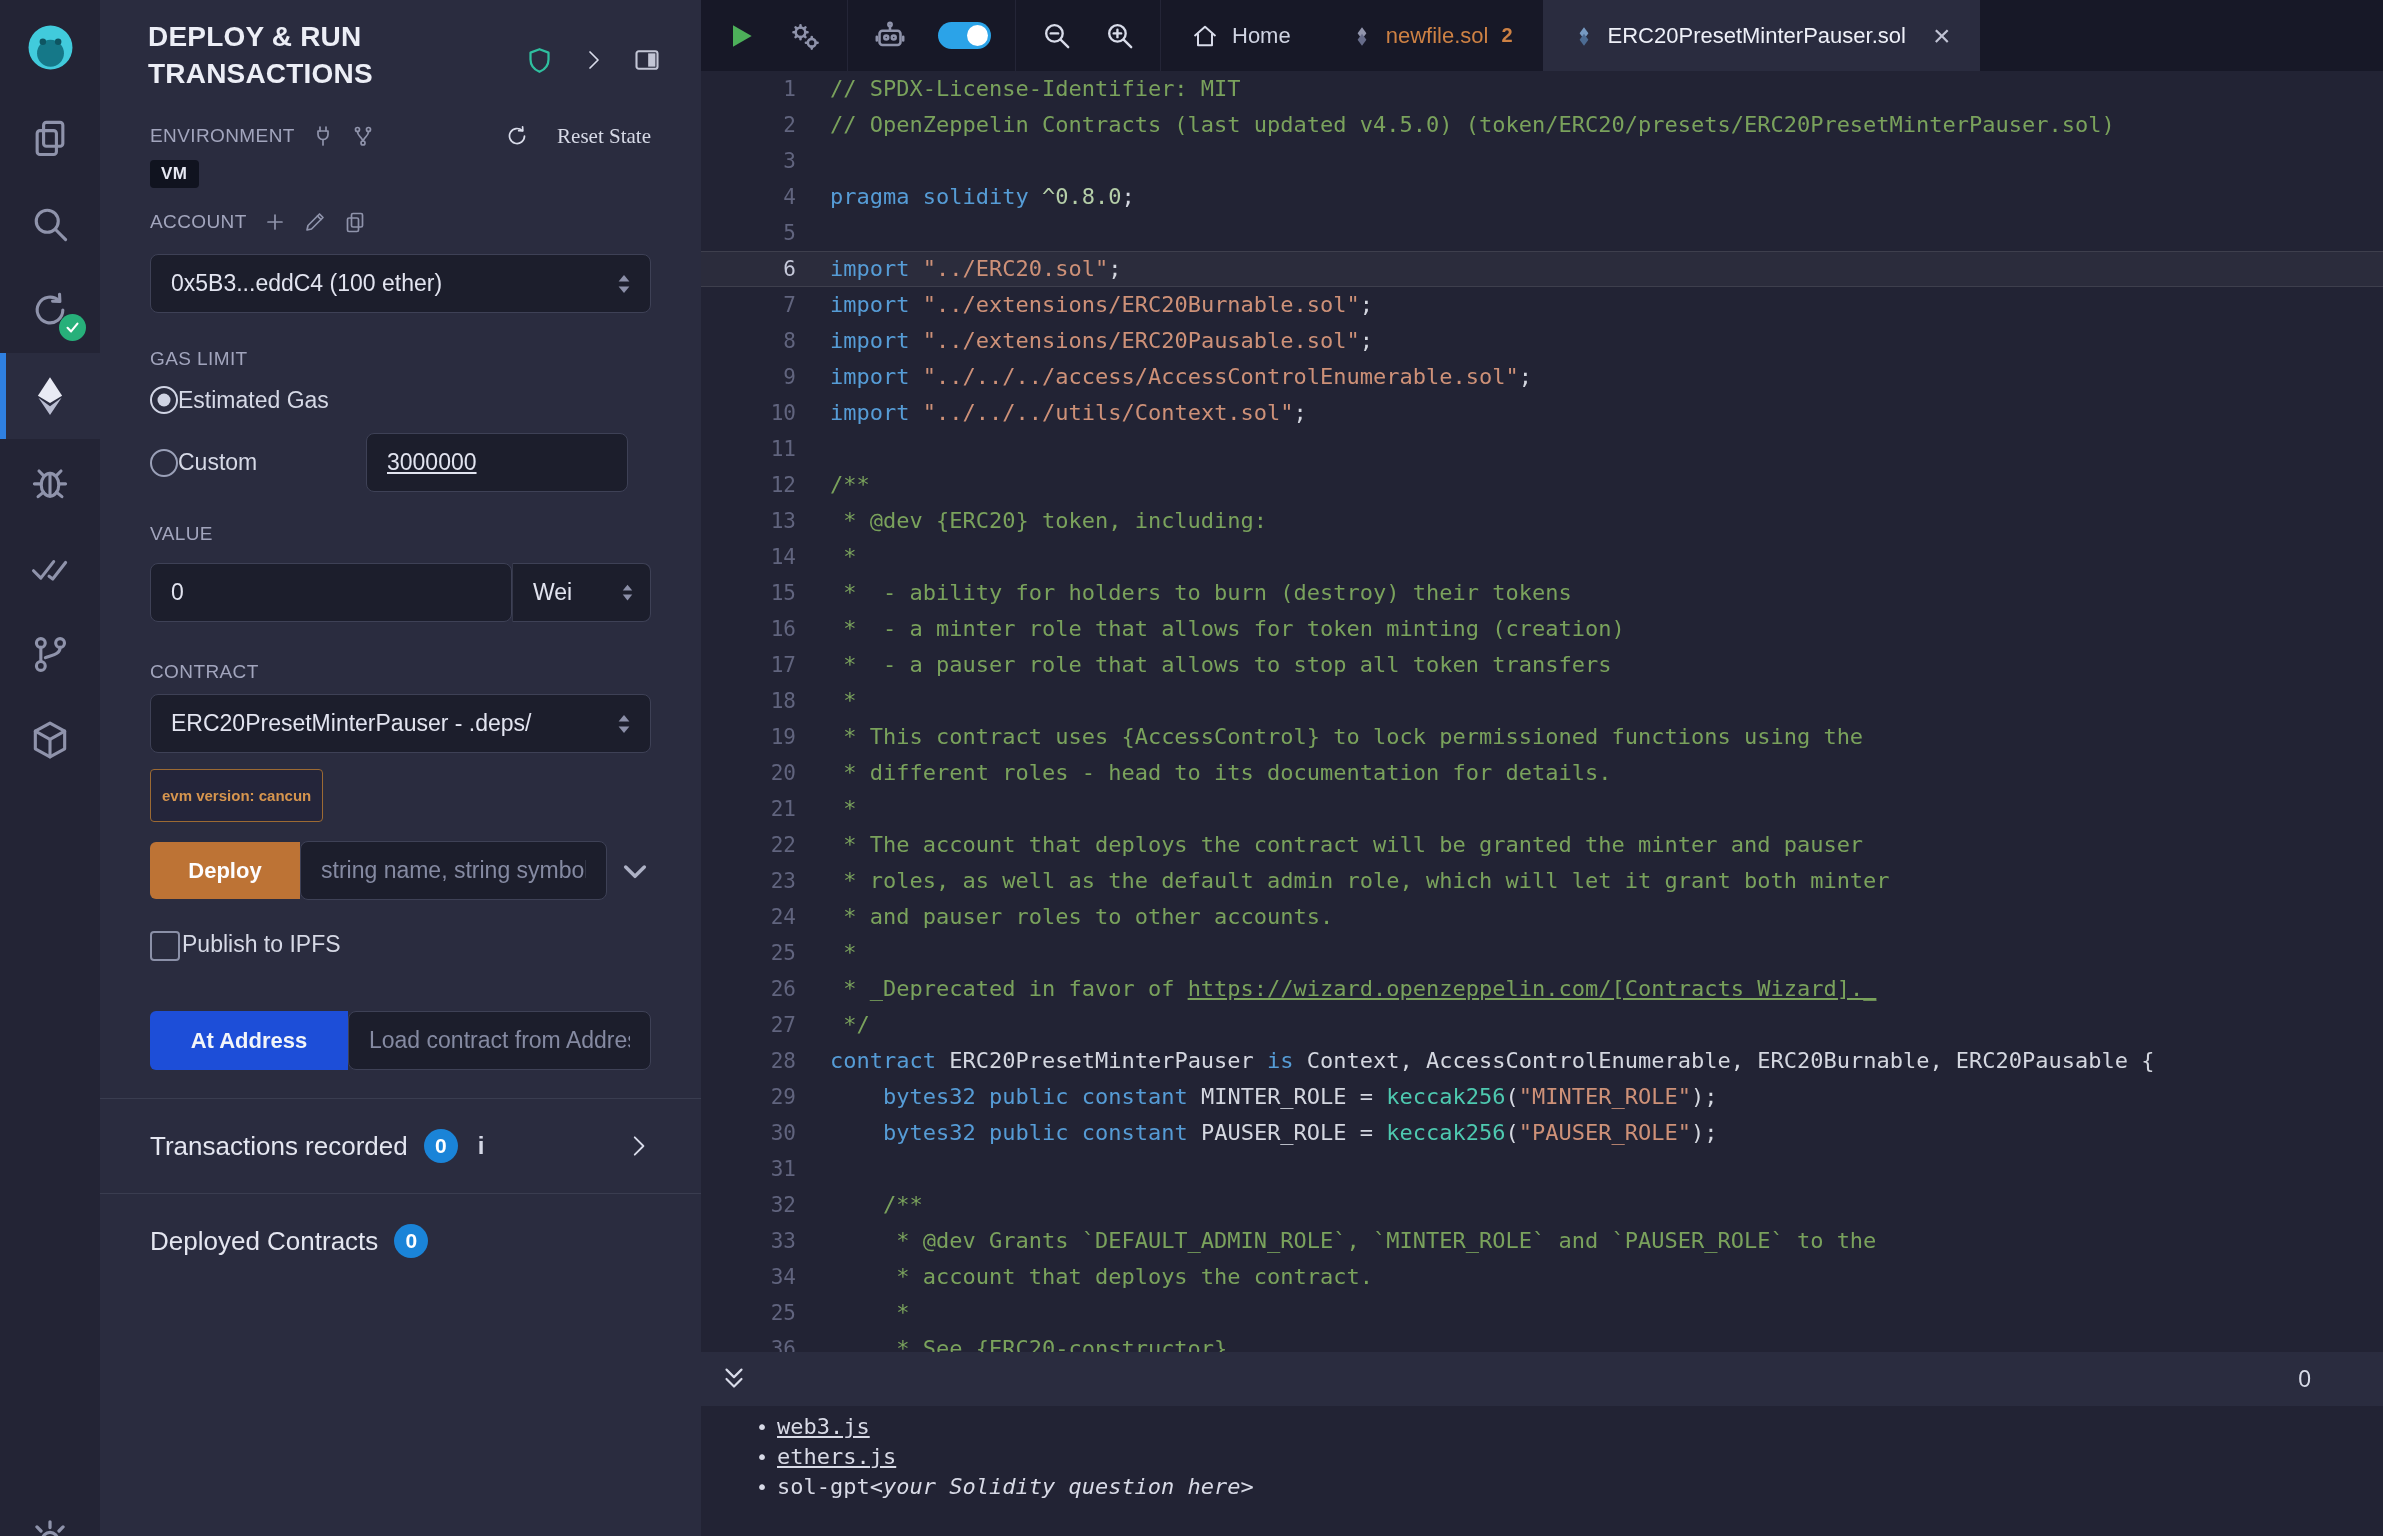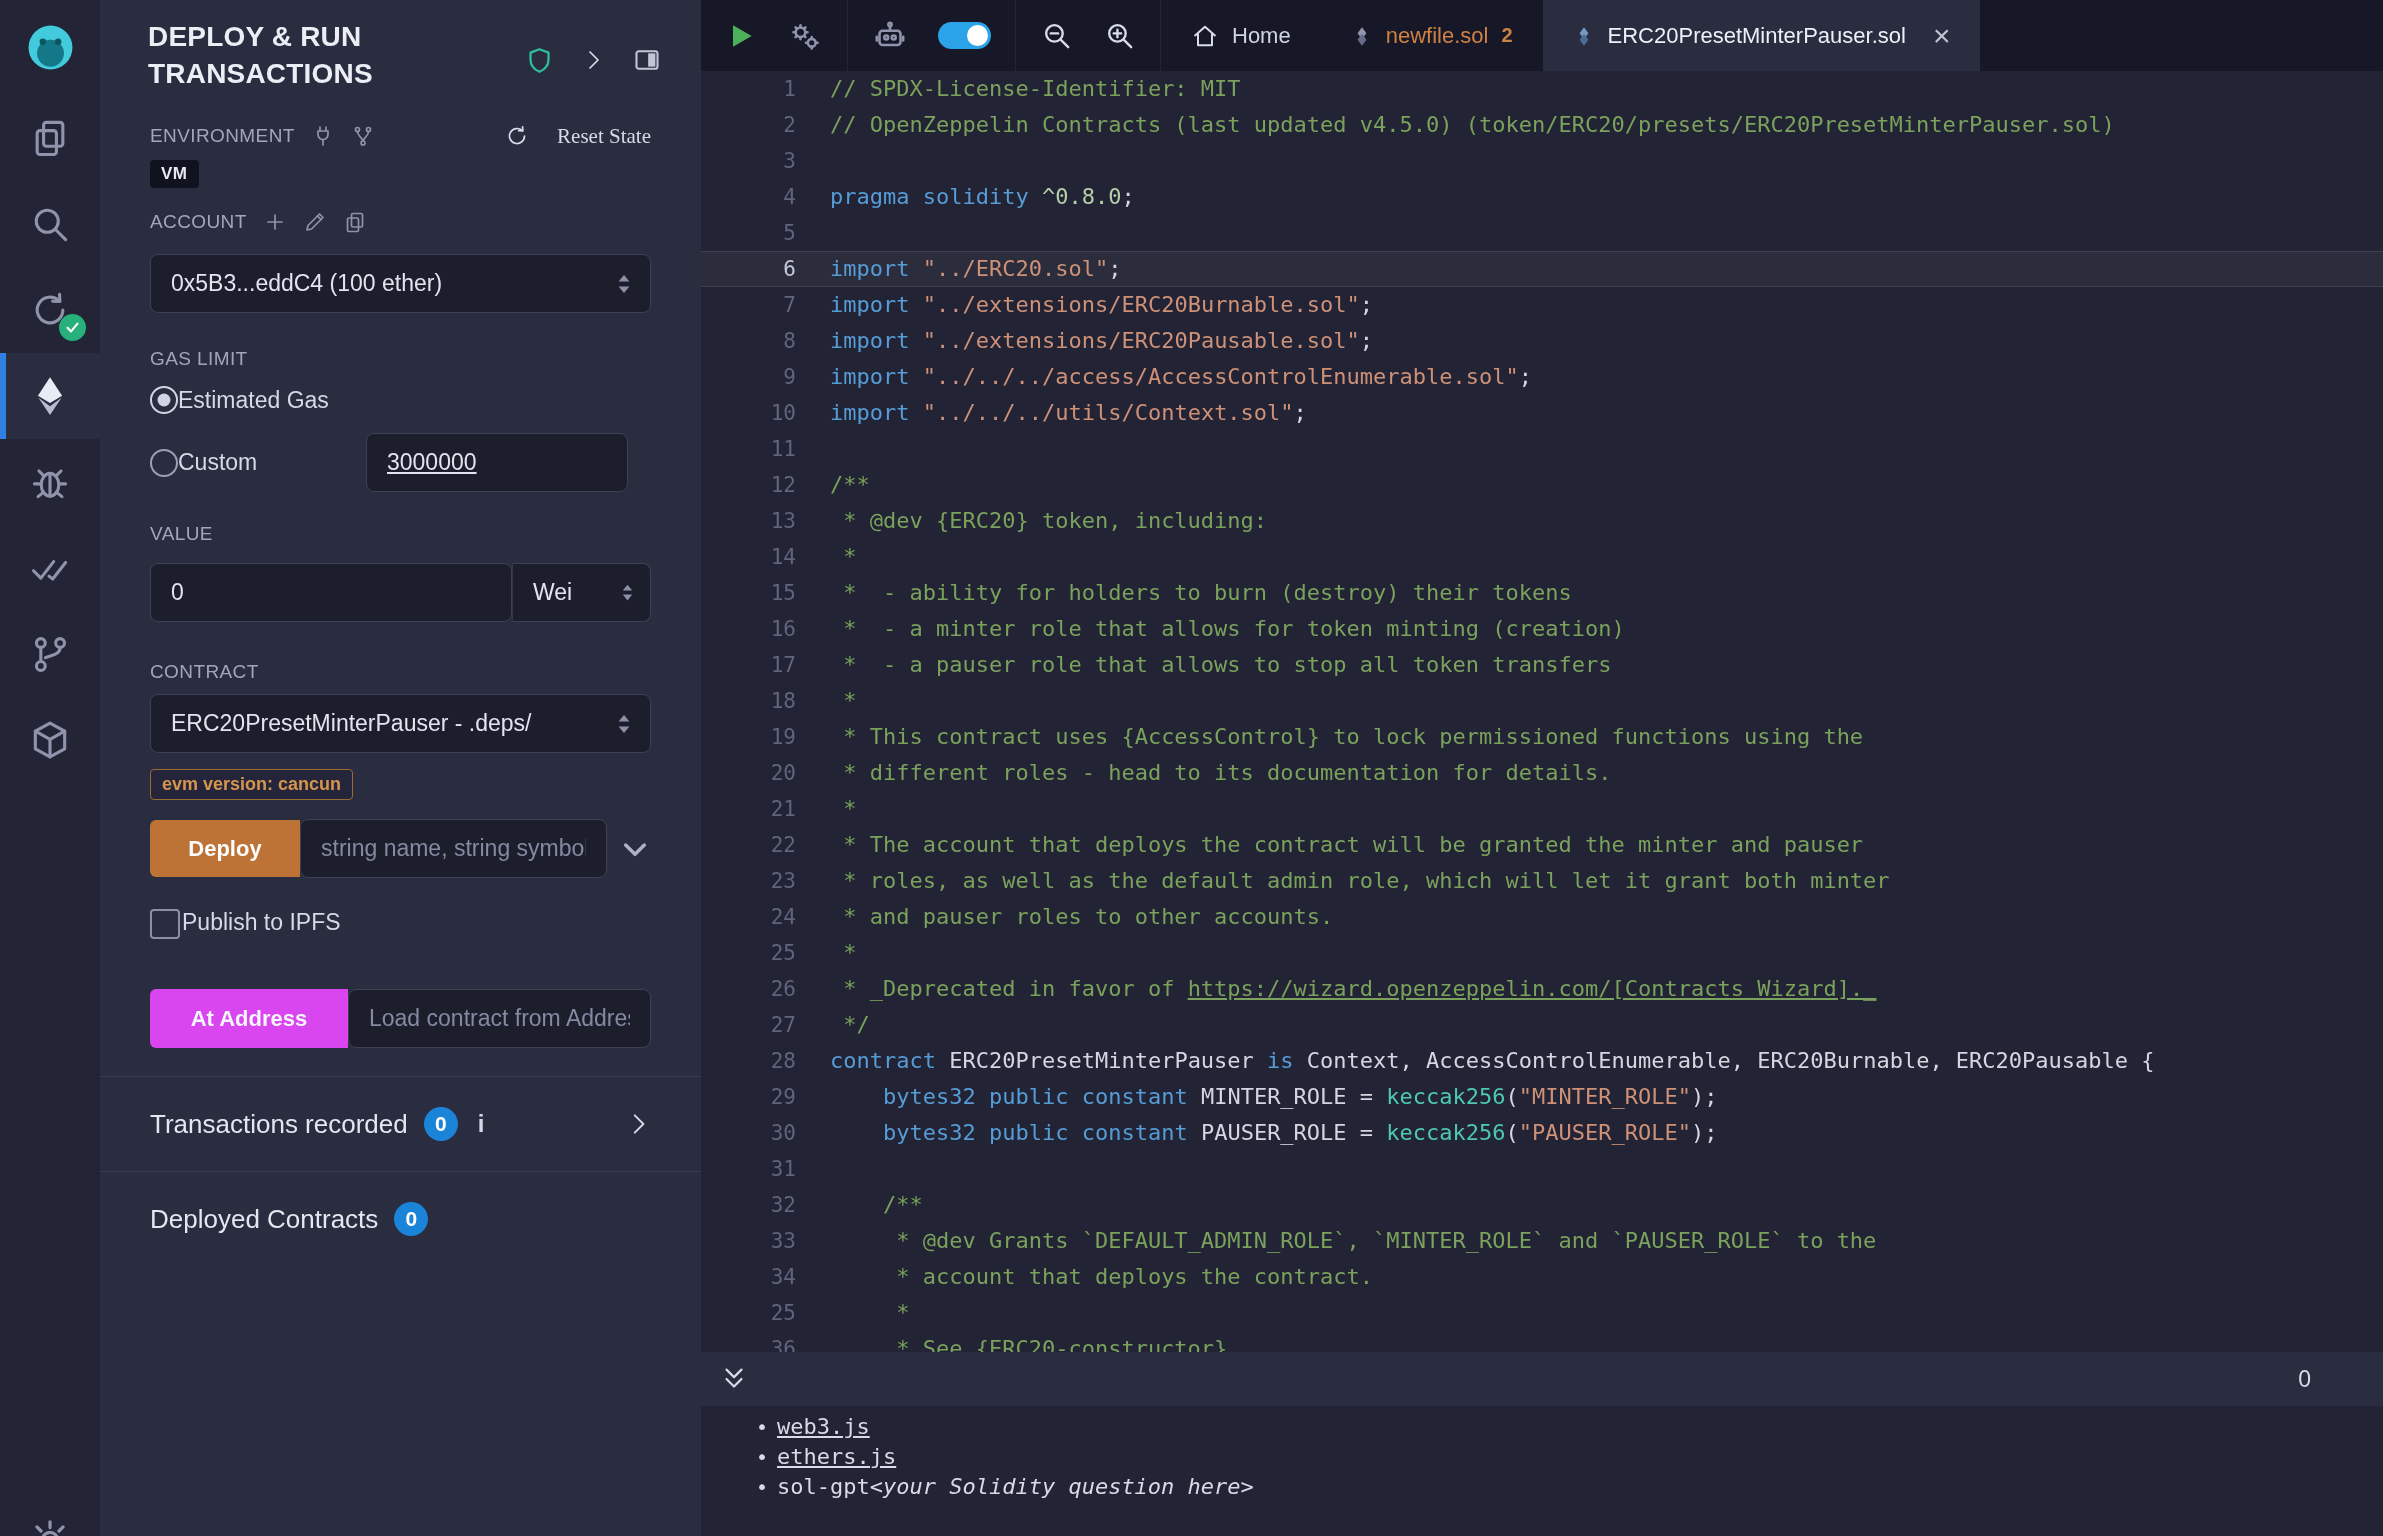--- a/index.html
+++ b/index.html
@@ -78,33 +78,33 @@
   input.dk::placeholder { color: #858aa2; }
   .custom-input { width: 262px; text-decoration: underline; }
 
   .value-row { margin-top: 17px; height: 59px; display: flex; }
   .value-input { flex: 1; border-radius: 8px 0 0 8px; border-right: none; }
   .wei-box { width: 139px; background: #1c1e2c; border: 1px solid #3e4156; border-left: 1px solid #343749;
     border-radius: 0 8px 8px 0; display: flex; align-items: center; justify-content: space-between;
     padding: 0 14px 0 20px; font-size: 23px; color: #e2e4f0; cursor: pointer; }
 
   .evm-badge { display: inline-block; margin-top: 16px; border: 1px solid #9c6a33; color: #d6954e;
-    font-size: 18px; font-weight: 700; padding: 4px 11px; border-radius: 4px; background: #24253a; }
+    font-size: 15px; font-weight: 700; padding: 17px 11px; border-radius: 4px; background: #24253a; }
 
   .deploy-row { margin-top: 20px; height: 57px; display: flex; align-items: center; }
   .deploy-btn { width: 163px; height: 57px; background: #bd7335; border: none; border-radius: 6px 0 0 6px;
     color: #fdfdff; font-size: 22px; font-weight: 700; font-family: inherit; cursor: pointer; }
   .deploy-input { width: 307px; height: 57px; border-radius: 0 6px 6px 0; font-size: 20px; padding: 0 14px; }
   .deploy-caret { margin-left: 12px; cursor: pointer; display:flex; }
 
   .publish-row { margin-top: 32px; display: flex; align-items: flex-start; gap: 2px; font-size: 23px; color: #d6d9e6; cursor: pointer; height: 32px; }
   .checkbox { width: 30px; height: 30px; border: 2px solid #8b90a8; border-radius: 4px; background: transparent; flex: 0 0 30px; }
 
   .ataddr-row { margin-top: 48px; height: 59px; display: flex; }
-  .ataddr-btn { width: 200px; height: 59px; background: #d946ef; border: none; border-radius: 6px 0 0 6px;
+  .ataddr-btn { width: 200px; height: 59px; background: #1d4ed8; border: none; border-radius: 6px 0 0 6px;
     color: #f2f5f9; font-size: 22px; font-weight: 600; font-family: inherit; cursor: pointer; }
   .ataddr-input { width: 303px; height: 59px; border-radius: 0 6px 6px 0; font-size: 20px; padding: 0 16px; }
 
   .divider { height: 1px; background: #3a3d50; margin: 0; }
   .divider.top { margin-top: 28px; }
   .section-row { display: flex; align-items: center; padding: 30px 50px; gap: 16px; }
   .section-title { font-size: 26px; color: #e4e6f0; font-weight: 500; }
   .count-badge { width: 34px; height: 34px; border-radius: 50%; background: #1a84d8; color: #fff;
     font-size: 21px; font-weight: 700; display: inline-flex; align-items: center; justify-content: center; }
   .info-i { font-size: 24px; color: #d5d8e6; font-weight: 600; padding: 0 4px; cursor: pointer; }

